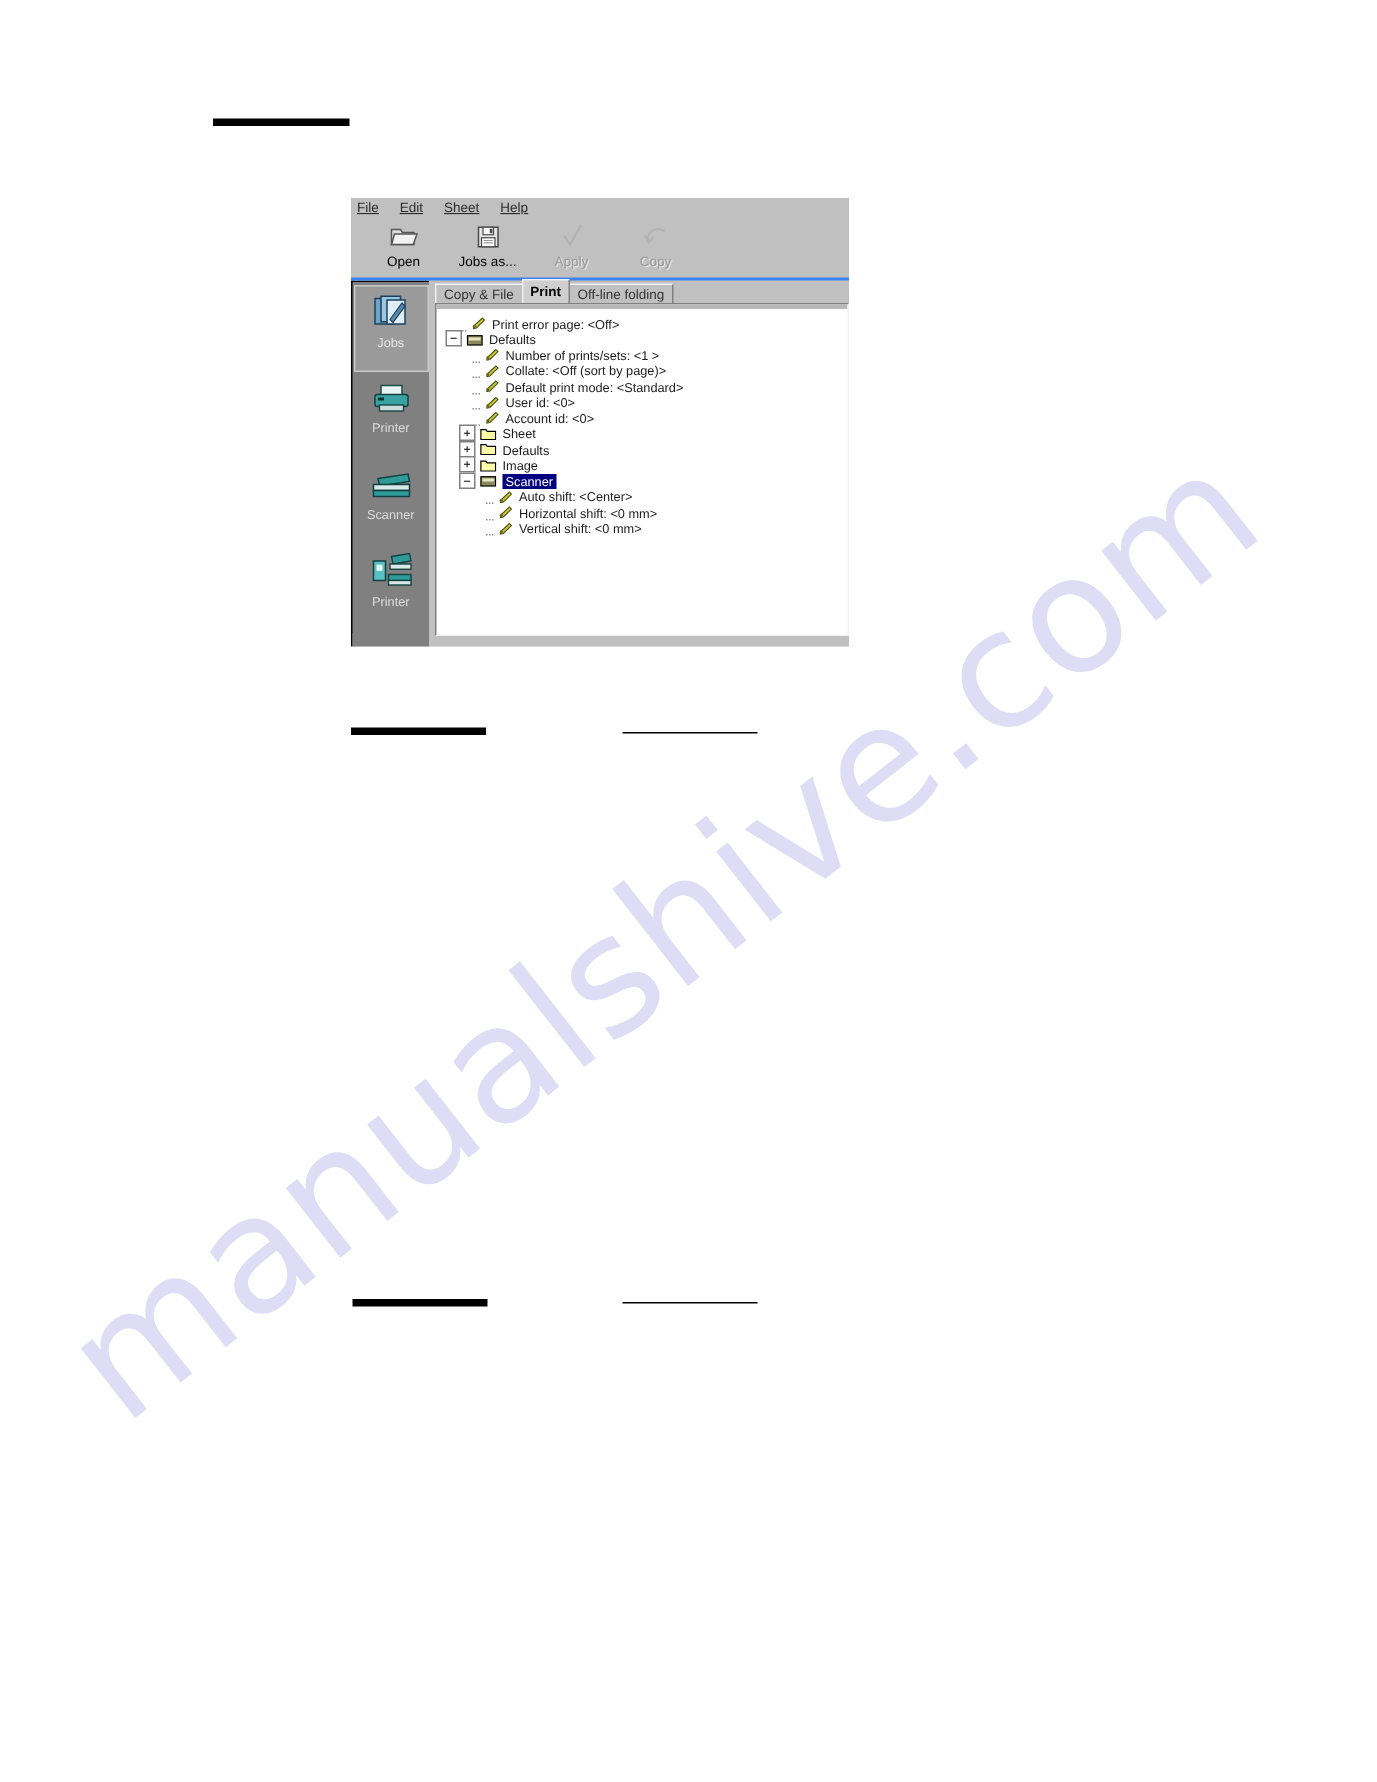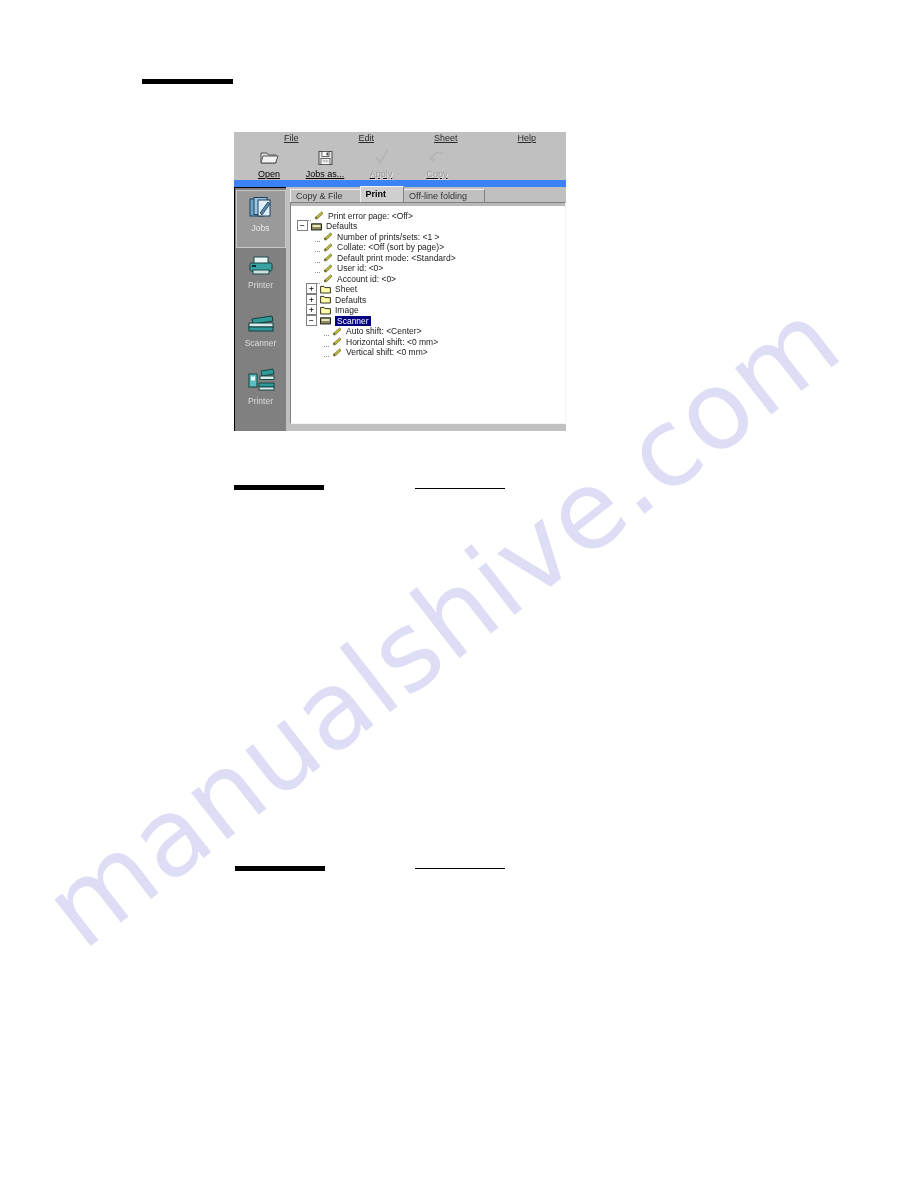--- a/index.html
+++ b/index.html
@@ -31,25 +31,25 @@
     font-size:9px;color:#000;
   }
   .menubar{
     height:11px;background:#c0c0c0;display:flex;align-items:flex-end;
     padding-left:4px;box-sizing:border-box;overflow:hidden;
   }
   .menubar span{
     font-size:9px;margin-right:14px;line-height:9px;
     color:#2b2b2b;
   }
-  .menubar span u{text-decoration:underline;margin-left:46px;}
+  .menubar span u{text-decoration:underline;}
   .toolbar{
     height:44px;background:#c0c0c0;display:flex;align-items:flex-start;
     padding:3px 0 0 8px;box-sizing:border-box;
-    border-bottom:7px solid #3b82f6;position:relative;text-decoration:underline;
+    border-bottom:2px solid #3b82f6;position:relative;
   }
   .tb-btn{
     width:54px;display:flex;flex-direction:column;align-items:center;
     justify-content:flex-start;margin-right:2px;
   }
   .tb-ico{height:22px;display:flex;align-items:center;justify-content:center;}
   .tb-lbl{font-size:9px;margin-top:1px;line-height:10px;color:#000;}
   .tb-btn.disabled .tb-lbl{color:#9a9a9a;text-shadow:1px 1px 0 #e4e4e4;}
   .body-row{display:flex;height:244px;}
   
@@ -65,21 +65,21 @@
   }
   .side-item.sel{background:#9a9a9a;border:1px solid #c8c8c8;box-sizing:border-box;}
   .side-ico{height:30px;display:flex;align-items:flex-end;justify-content:center;}
   .side-lbl{font-size:8.5px;color:#dcdcdc;margin-top:3px;line-height:9px;}
   .side-item.sel .side-lbl{color:#e8e8e8;}
   .side-filler{flex:1;background:#808080;width:100%;}
   
   .pane{flex:1;background:#c0c0c0;padding-left:4px;box-sizing:border-box;}
   .tabstrip{height:15px;display:flex;align-items:flex-end;padding-top:3px;box-sizing:border-box;}
   .tab{
-    font-size:9px;line-height:11px;padding:1px 17px 1px 5px;
+    font-size:9px;line-height:11px;padding:1px 5px 1px 5px;
     background:#c0c0c0;border:1px solid #808080;border-bottom:none;
     border-top-color:#f0f0f0;border-left-color:#f0f0f0;
     margin-right:-1px;color:#333;position:relative;top:1px;
   }
   .tab.active{
     background:#cfcfcf;color:#000;font-weight:bold;padding-top:2px;padding-bottom:2px;
     top:0;z-index:2;
   }
   .treebox{
     margin-top:0;height:222px;background:#ffffff;

